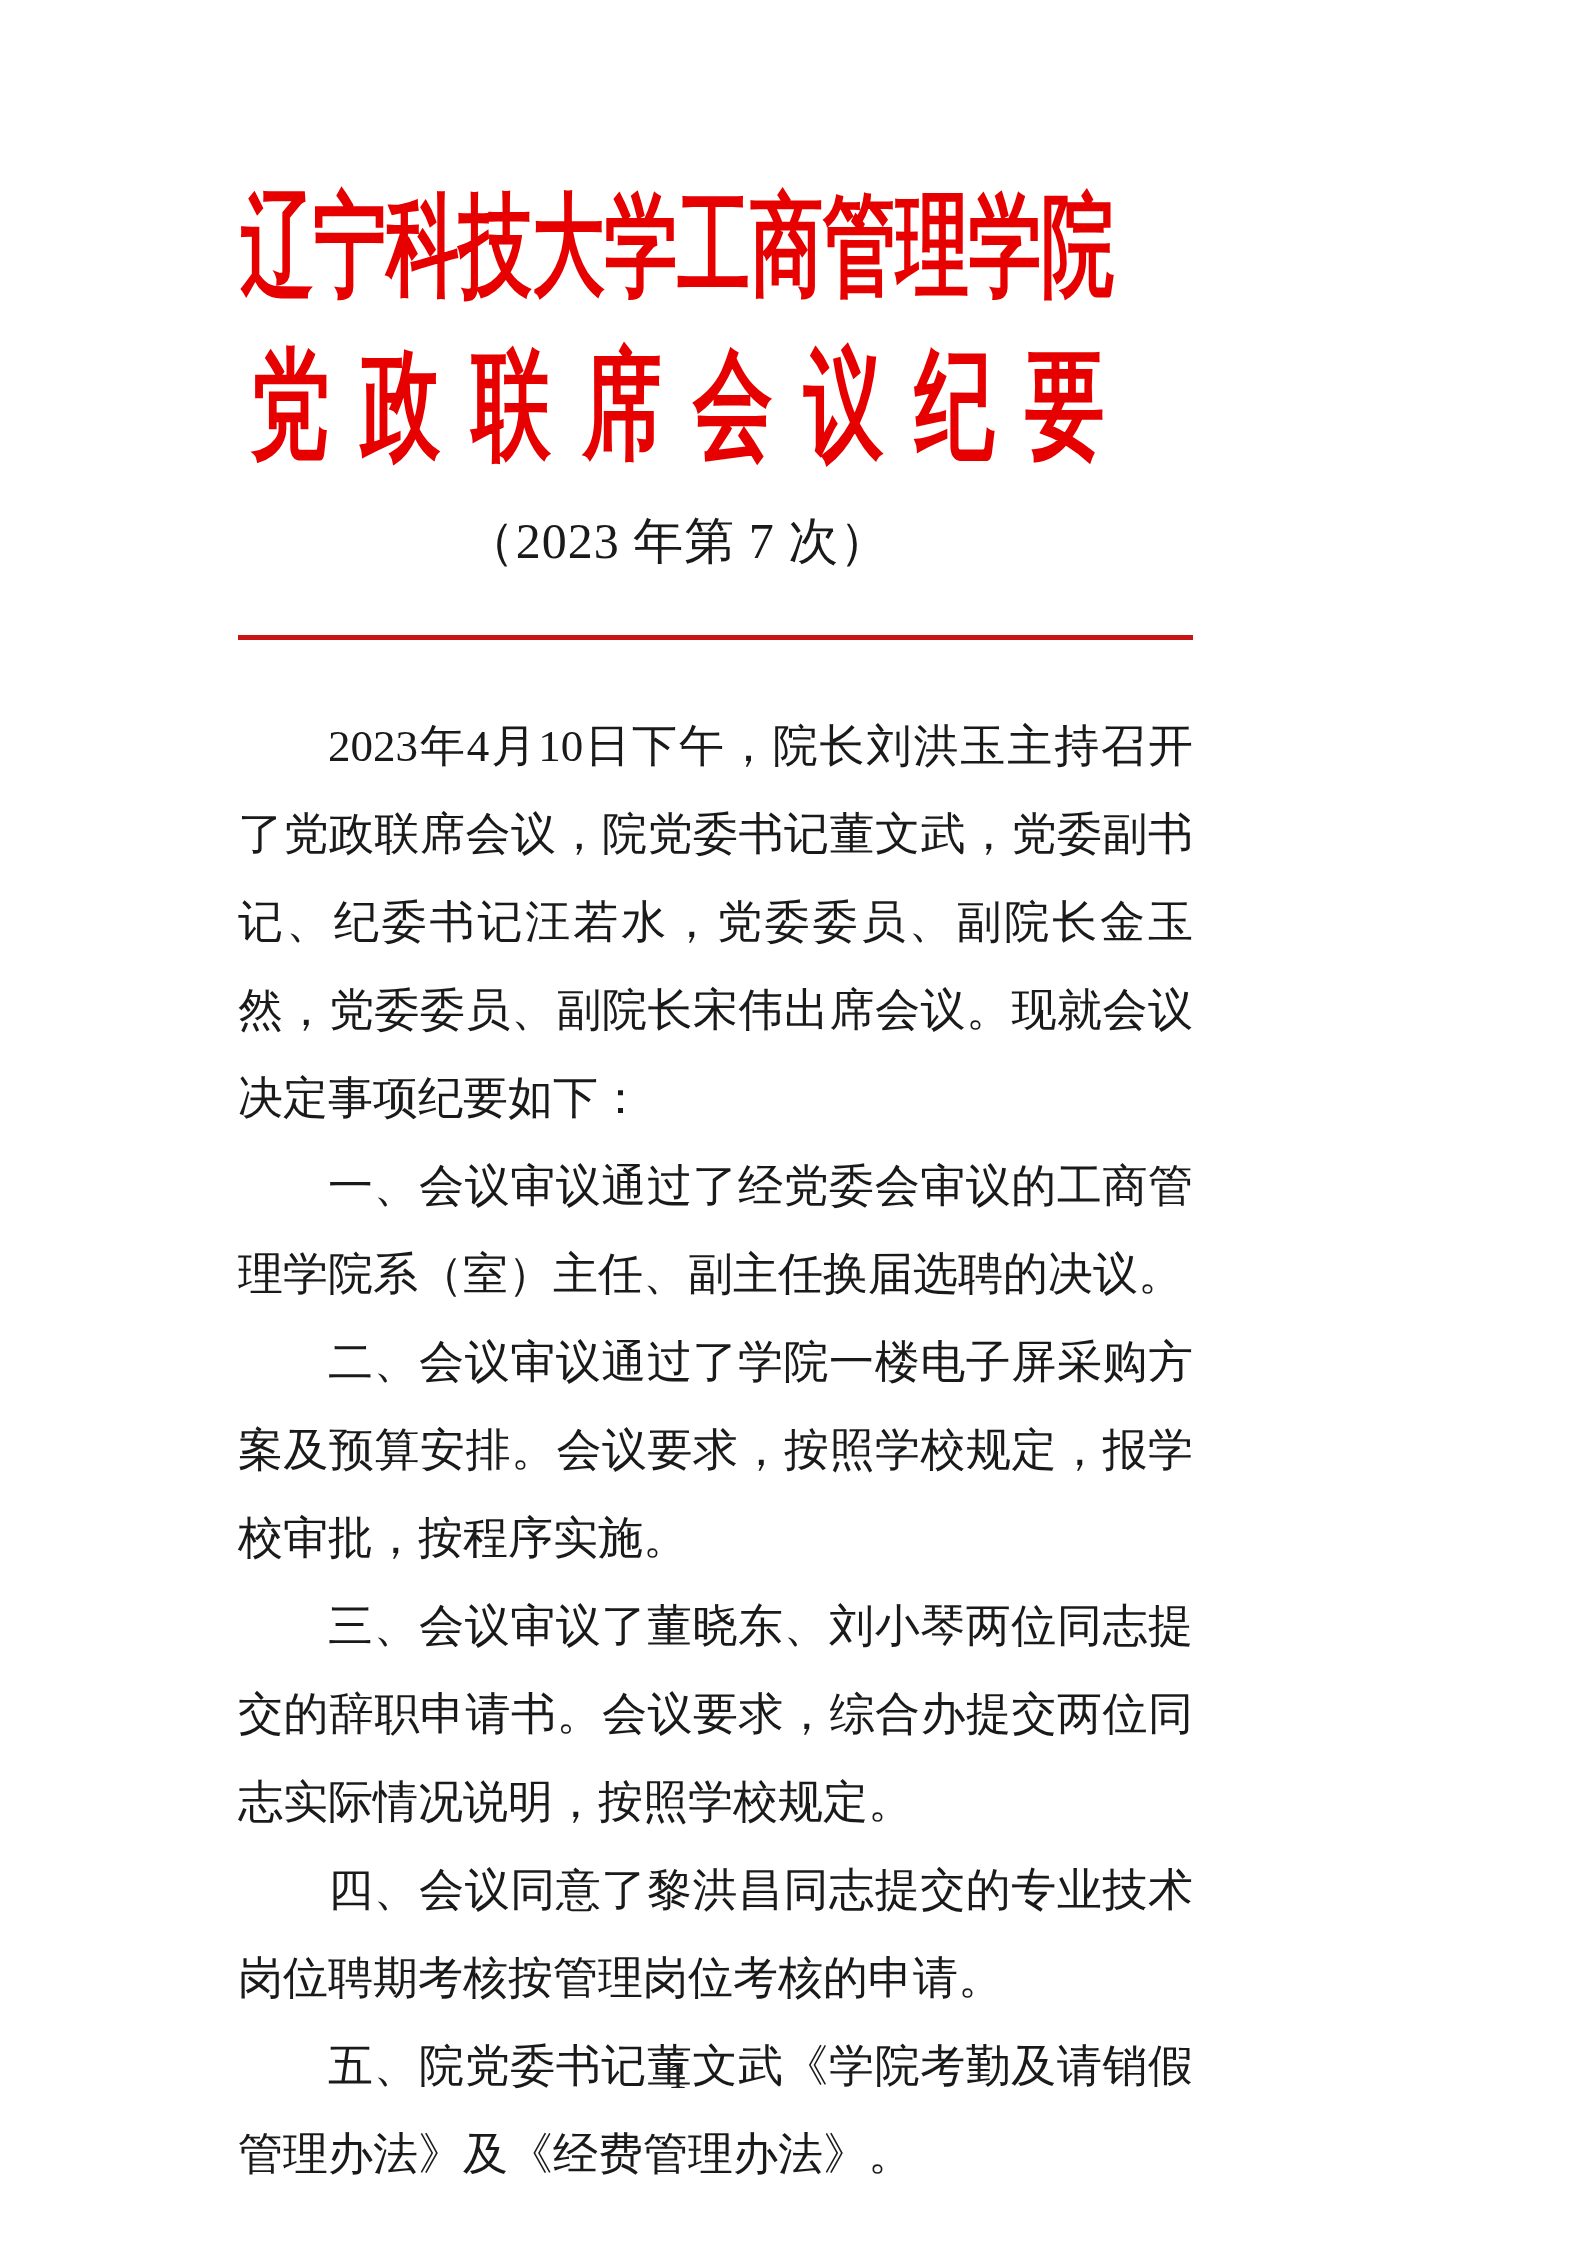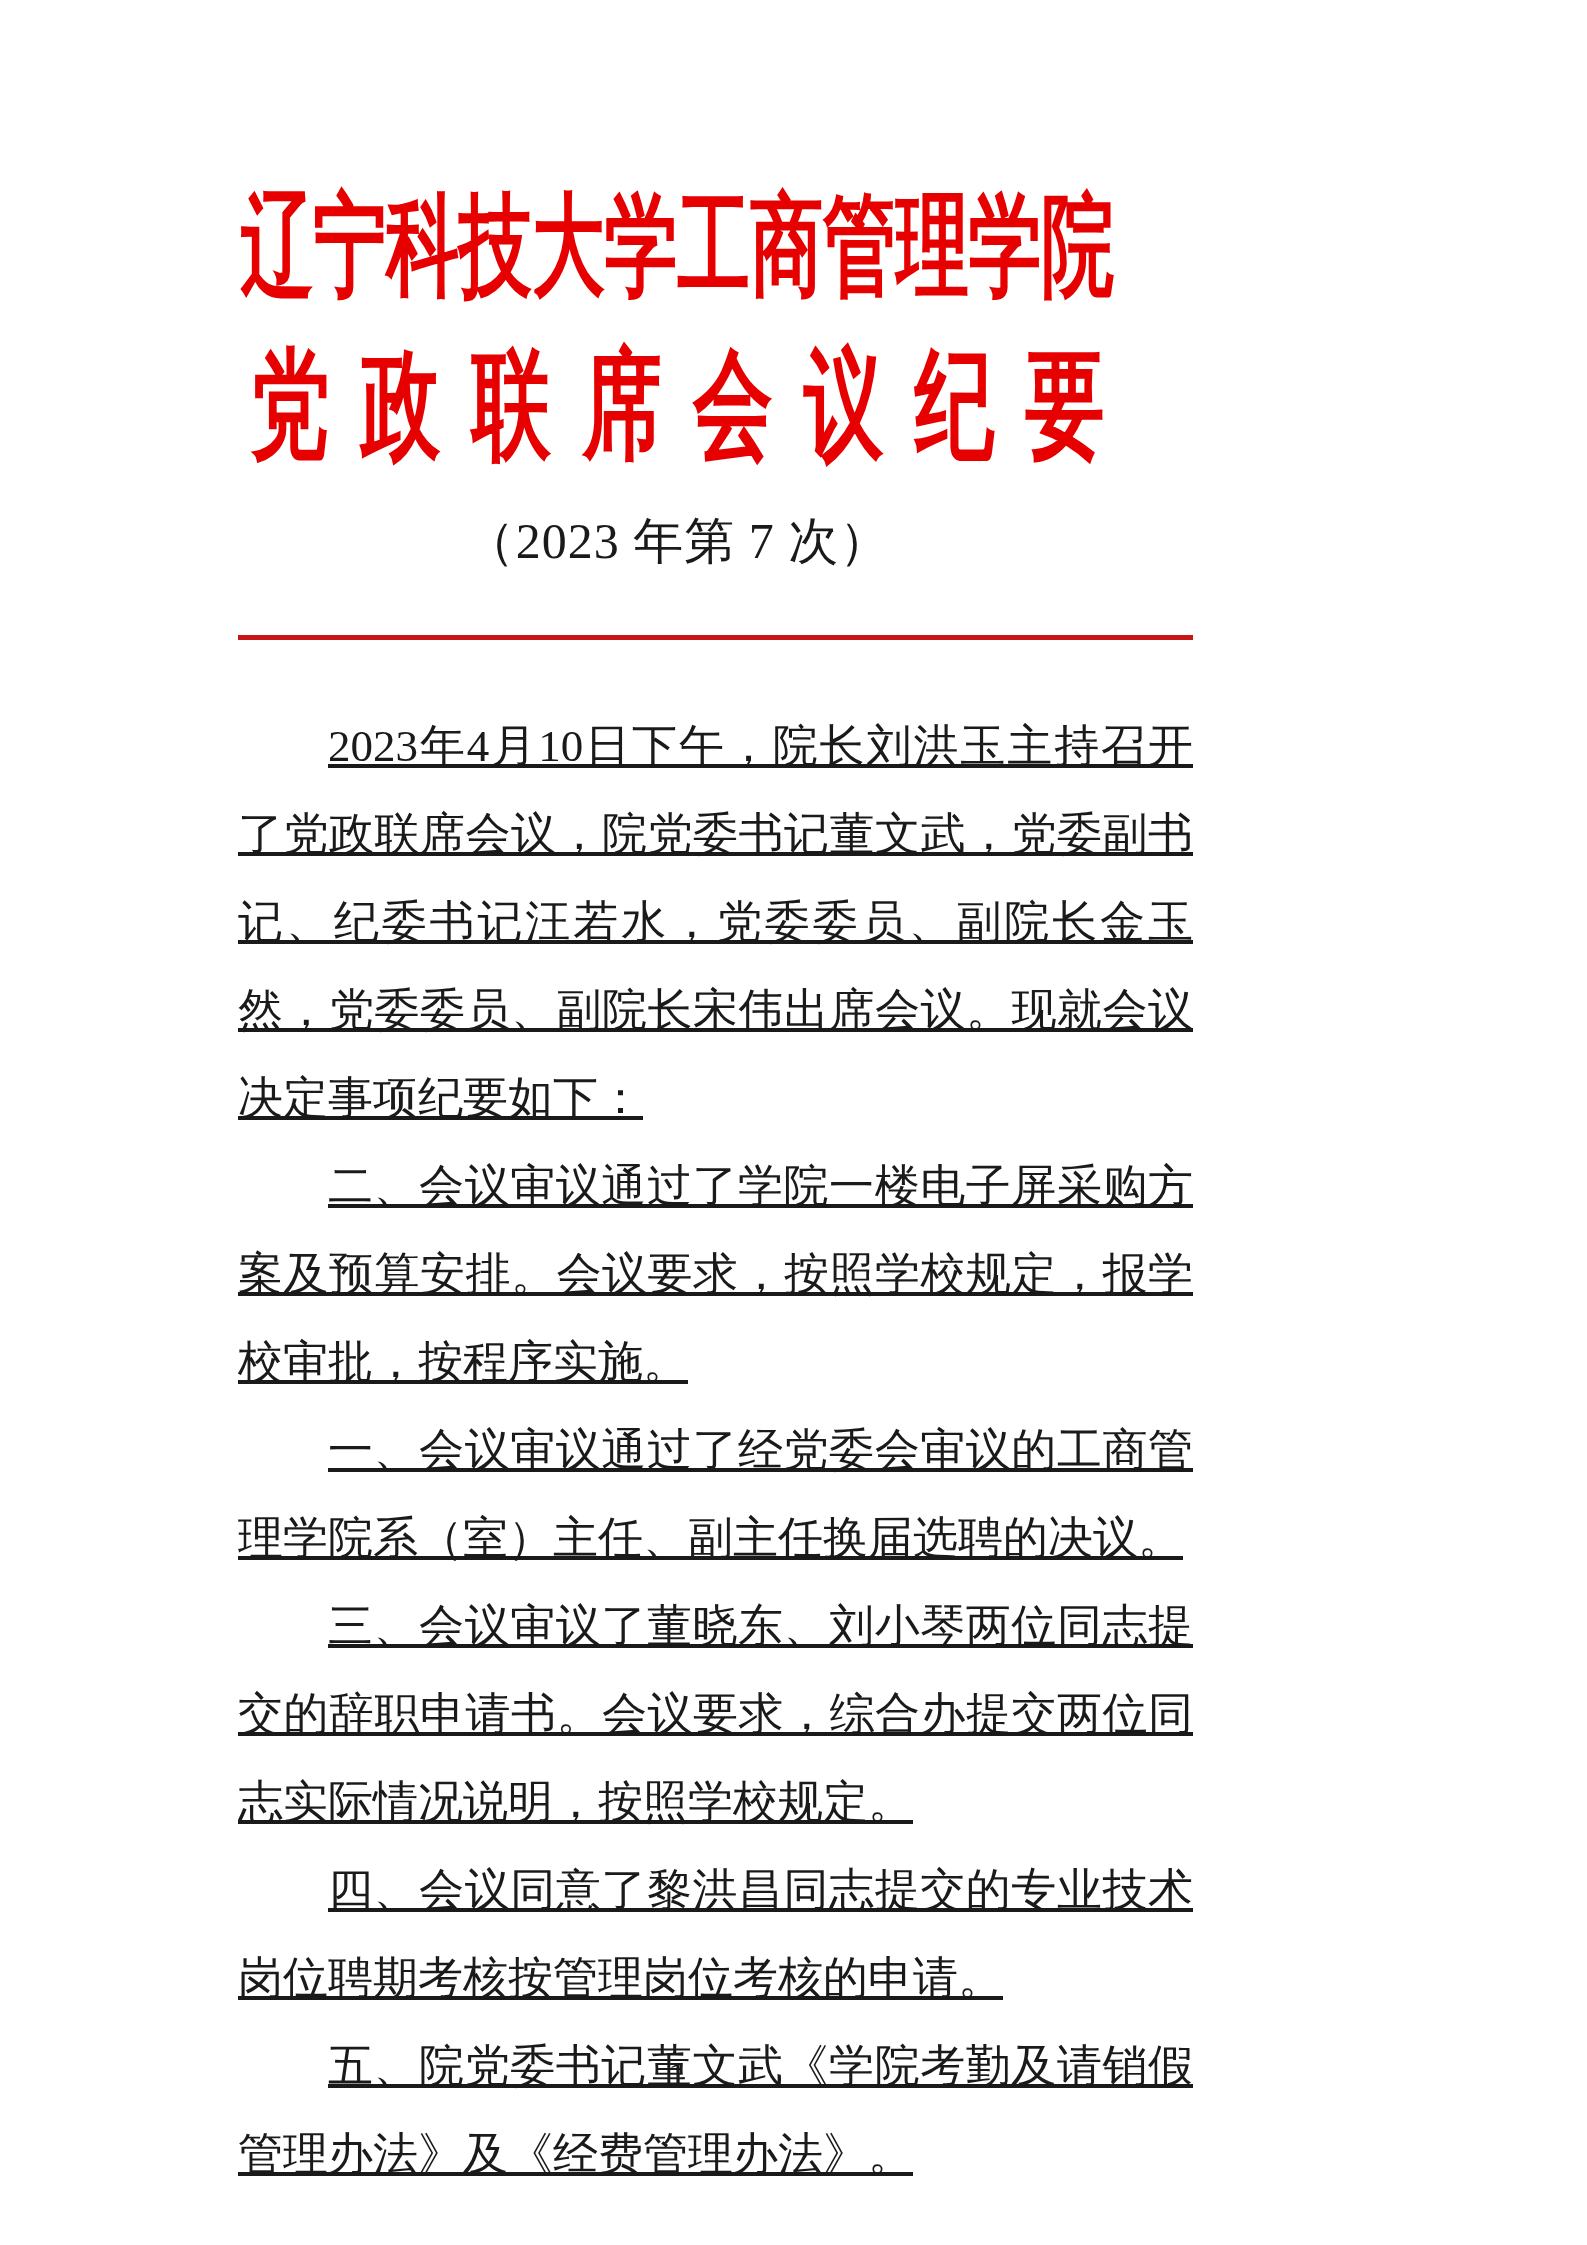--- a/index.html
+++ b/index.html
@@ -54,21 +54,20 @@
     font-family:Liberation Serif, serif;
   }
   .red-rule{
     height:0;
     border:none;
     border-top:5px solid var(--rule-red,#c81616);
     margin:66px 162px 0 238px;
   }
   .doc-body{
     margin:62px 162px 0 238px;
-    text-decoration:underline;
   }
   .doc-body p{
     margin:0;
     font-size:45px;
     line-height:88px;
     text-align:justify;
     text-justify:inter-ideograph;
     text-indent:2em;
     color:var(--text-black,#1a1a1a);
   }
@@ -92,23 +91,23 @@
     <h2 class="title-line2">党 政 联 席 会 议 纪 要</h2>
     <div class="session-label">（2023 年第 7 次）</div>
   </header>
 
   <div class="red-rule"></div>
 
   <main class="doc-body">
 
       <p>2023年4月10日下午，院长刘洪玉主持召开了党政联席会议，院党委书记董文武，党委副书记、纪委书记汪若水，党委委员、副院长金玉然，党委委员、副院长宋伟出席会议。现就会议决定事项纪要如下：</p>
 
+      <p>一、会议审议通过了经党委会审议的工商管理学院系（室）主任、副主任换届选聘的决议。</p>
+
       <p>二、会议审议通过了学院一楼电子屏采购方案及预算安排。会议要求，按照学校规定，报学校审批，按程序实施。</p>
-
-      <p>一、会议审议通过了经党委会审议的工商管理学院系（室）主任、副主任换届选聘的决议。</p>
 
       <p>三、会议审议了董晓东、刘小琴两位同志提交的辞职申请书。会议要求，综合办提交两位同志实际情况说明，按照学校规定。</p>
 
       <p>四、会议同意了黎洪昌同志提交的专业技术岗位聘期考核按管理岗位考核的申请。</p>
 
       <p>五、院党委书记董文武《学院考勤及请销假管理办法》及《经费管理办法》。</p>
     </main>
 
   <footer class="page-number">1</footer>
 

